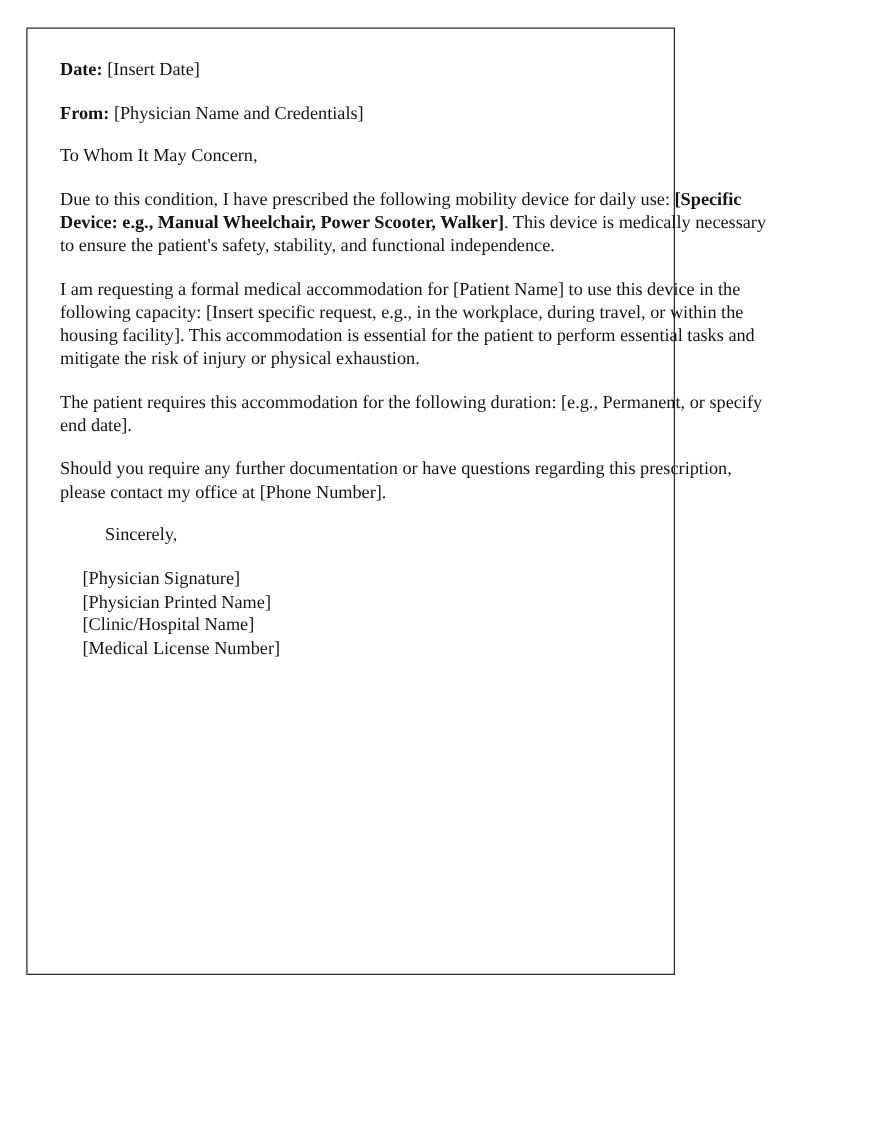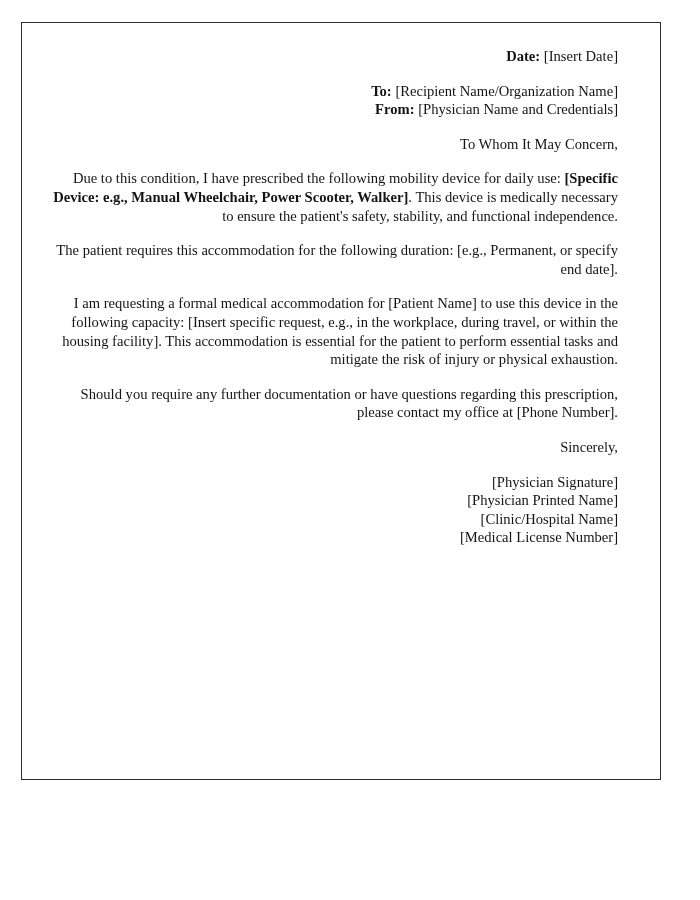--- a/index.html
+++ b/index.html
@@ -11,26 +11,25 @@
     width: 700px;
     height: 900px;
     font-family: "Liberation Serif", "DejaVu Serif", serif;
     color: #1a1a1a;
     overflow: hidden;
   }
   .page-sheet {
     position: absolute;
     left: 21px;
     top: 22px;
-    width: 640px;
+    width: 519px;
     height: 758px;
     border: 1px solid #2b2b2b;
     box-sizing: border-box;
     background: #ffffff;
-    text-align: right;
   }
   .letter-body {
     position: absolute;
     left: 26px;
     top: 24px;
     width: 570px;
   }
   .block {
     font-size: 14.6px;
     line-height: 18.6px;
@@ -44,49 +43,50 @@
     display: block;
   }
   .label {
     font-weight: bold;
   }
   .device-bold {
     font-weight: bold;
   }
   .sign-off {
     margin-top: 16px;
+    margin-left: 36px;
   }
   .signature-block {
     margin-top: 16px;
   }
   .signature-block .line {
     display: block;
+    margin-left: 18px;
   }
 </style>
 </head>
 <body>
 
 <div class="page-sheet">
   <div class="letter-body">
 
     <p class="block"><span class="label">Date:</span> <span>[Insert Date]</span></p>
 
     <div class="block tight-group">
-      <span class="line"><span class="label">To:</span> <span>[Recipient Name/Organization Name]</span></span>
       <span class="line"><span class="label">From:</span> <span>[Physician Name and Credentials]</span></span>
     </div>
 
     <p class="block">To Whom It May Concern,</p>
 
 
     <p class="block"><span>Due to this condition, I have prescribed the following mobility device for daily use:</span> <span class="device-bold">[Specific Device: e.g., Manual Wheelchair, Power Scooter, Walker]</span><span>. This device is medically necessary to ensure the patient's safety, stability, and functional independence.</span></p>
 
+    <p class="block">I am requesting a formal medical accommodation for [Patient Name] to use this device in the following capacity: [Insert specific request, e.g., in the workplace, during travel, or within the housing facility]. This accommodation is essential for the patient to perform essential tasks and mitigate the risk of injury or physical exhaustion.</p>
+
     <p class="block">The patient requires this accommodation for the following duration: [e.g., Permanent, or specify end date].</p>
-
-    <p class="block">I am requesting a formal medical accommodation for [Patient Name] to use this device in the following capacity: [Insert specific request, e.g., in the workplace, during travel, or within the housing facility]. This accommodation is essential for the patient to perform essential tasks and mitigate the risk of injury or physical exhaustion.</p>
 
     <p class="block">Should you require any further documentation or have questions regarding this prescription, please contact my office at [Phone Number].</p>
 
     <p class="block sign-off">Sincerely,</p>
 
     <div class="block signature-block">
       <span class="line">[Physician Signature]</span>
       <span class="line">[Physician Printed Name]</span>
       <span class="line">[Clinic/Hospital Name]</span>
       <span class="line">[Medical License Number]</span>

